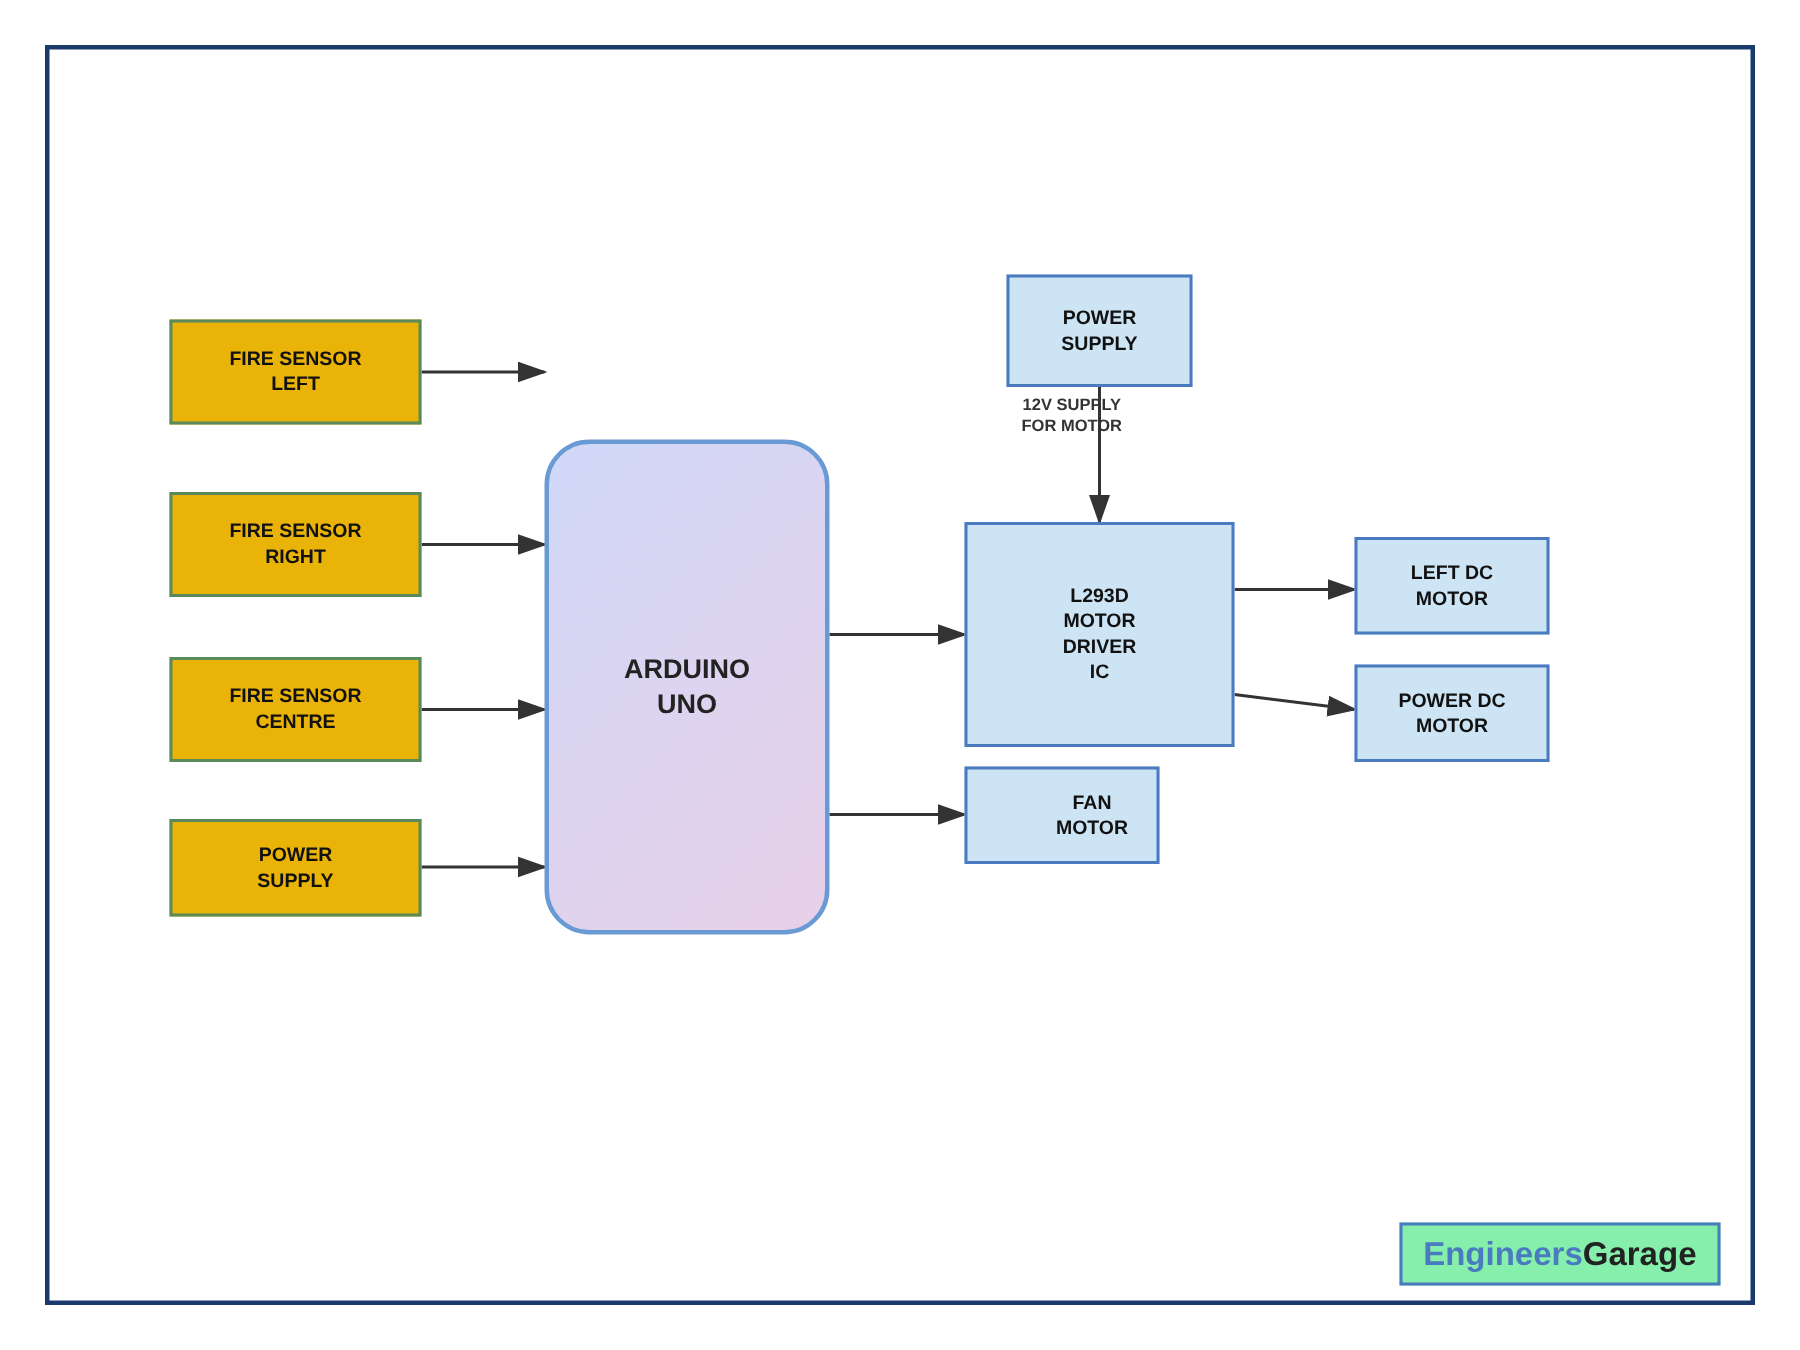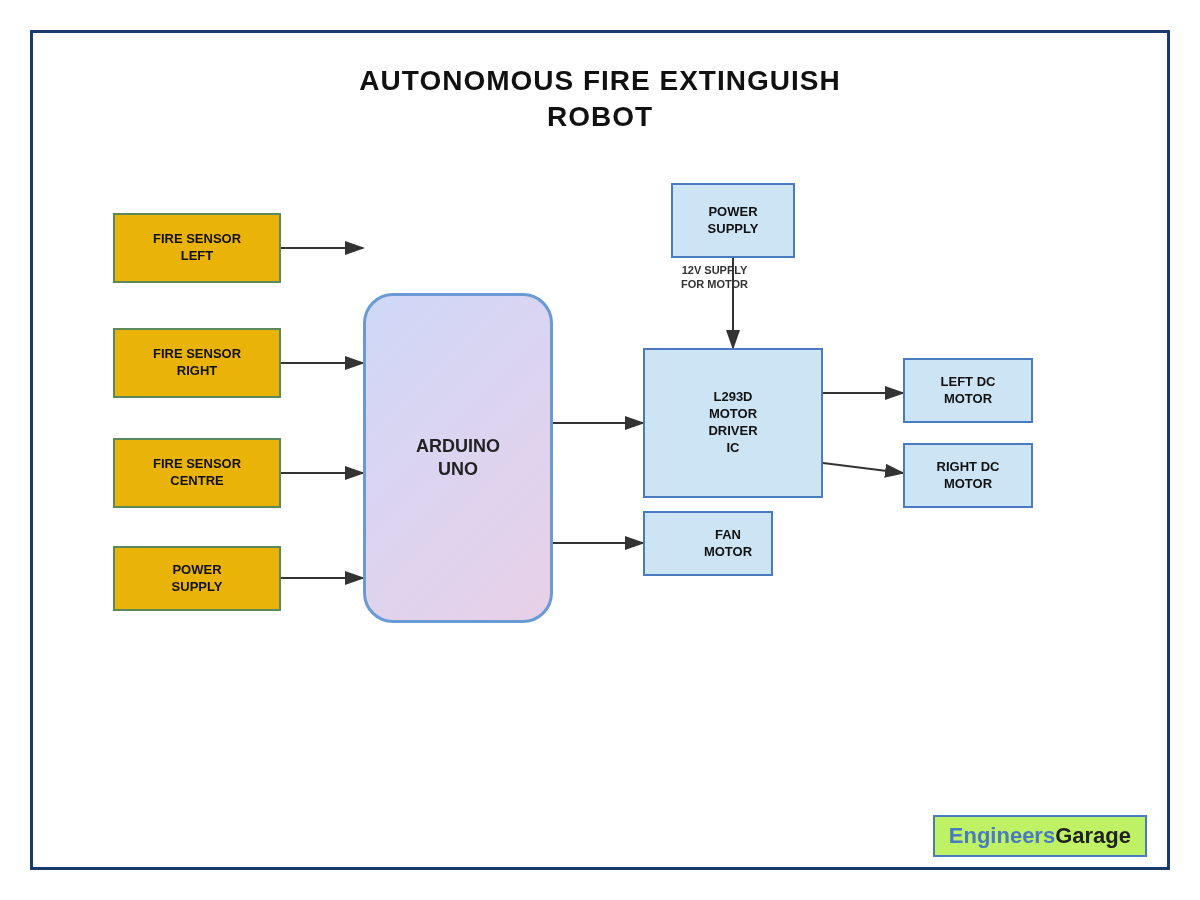--- a/index.html
+++ b/index.html
@@ -67,21 +67,21 @@
       height: 100%;
       pointer-events: none;
       overflow: visible;
     }
     .logo-area {
       position: absolute;
       bottom: 10px;
       right: 20px;
       border: 2px solid #4a7abf;
       padding: 6px 14px;
-      background: #bef264;
+      background: #86efac;
     }
     .logo-text {
       font-size: 22px;
       font-weight: bold;
       color: #222;
     }
     .logo-text span {
       color: #4a7abf;
     }
     .supply-label {
@@ -90,24 +90,20 @@
       font-weight: bold;
       color: #333;
       text-align: center;
       line-height: 1.3;
     }
   </style>
 </head>
 <body>
 
 <div class="outer-border">
-  <div class="title">
-    <div>AUTONOMOUS FIRE EXTINGUISH</div>
-    <div>ROBOT</div>
-  </div>
 
   <div class="diagram-area">
 
     <svg class="arrows">
 
       <defs>
         <marker id="arrowhead" markerWidth="10" markerHeight="7" refX="9" refY="3.5" orient="auto">
           <polygon points="0 0, 10 3.5, 0 7" fill="#333"></polygon>
         </marker>
       </defs>
@@ -177,21 +173,21 @@
       <span style="white-space:pre-line;">FAN
 MOTOR</span>
     </div>
 
     <div class="block blue-border" style="left:870px; top:205px; width:130px; height:65px;">
       <span style="white-space:pre-line;">LEFT DC
 MOTOR</span>
     </div>
 
     <div class="block blue-border" style="left:870px; top:290px; width:130px; height:65px;">
-      <span style="white-space:pre-line;">RIGHT DC
+      <span style="white-space:pre-line;">POWER DC
 MOTOR</span>
     </div>
 
   </div>
 
   <div class="logo-area"><span class="logo-text"><span style="color:#4a7abf;">Engineers</span><span style="color:#222;">Garage</span></span></div>
 
 </div>
 
 </body></html>

